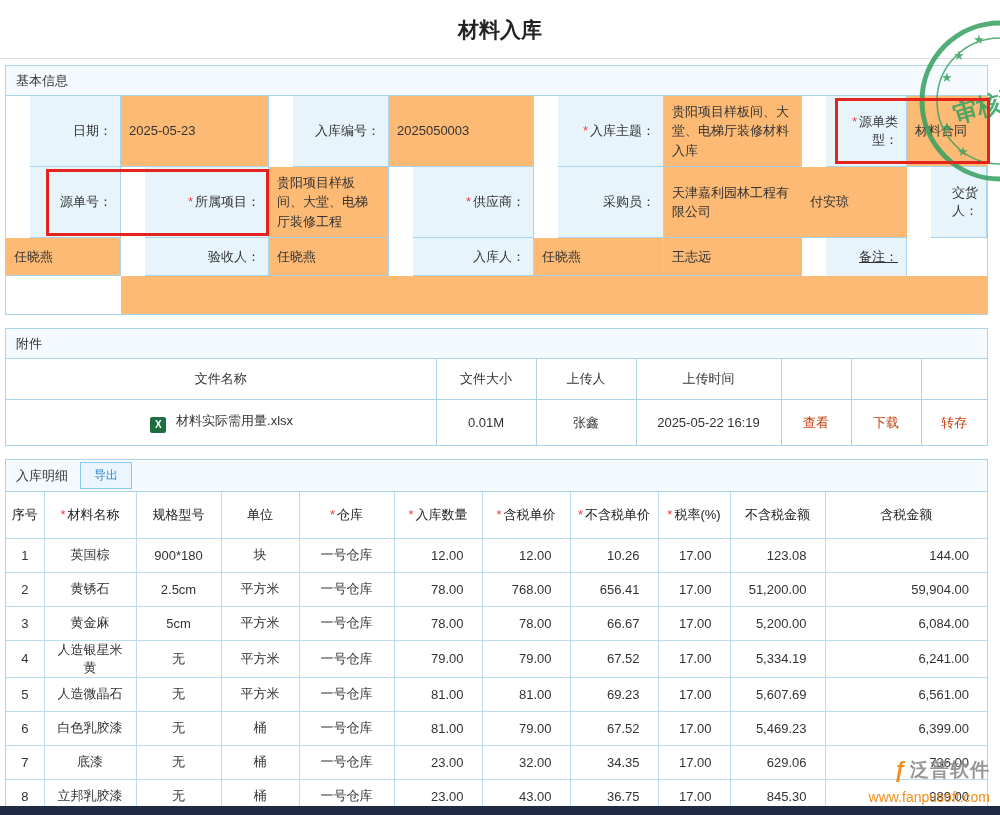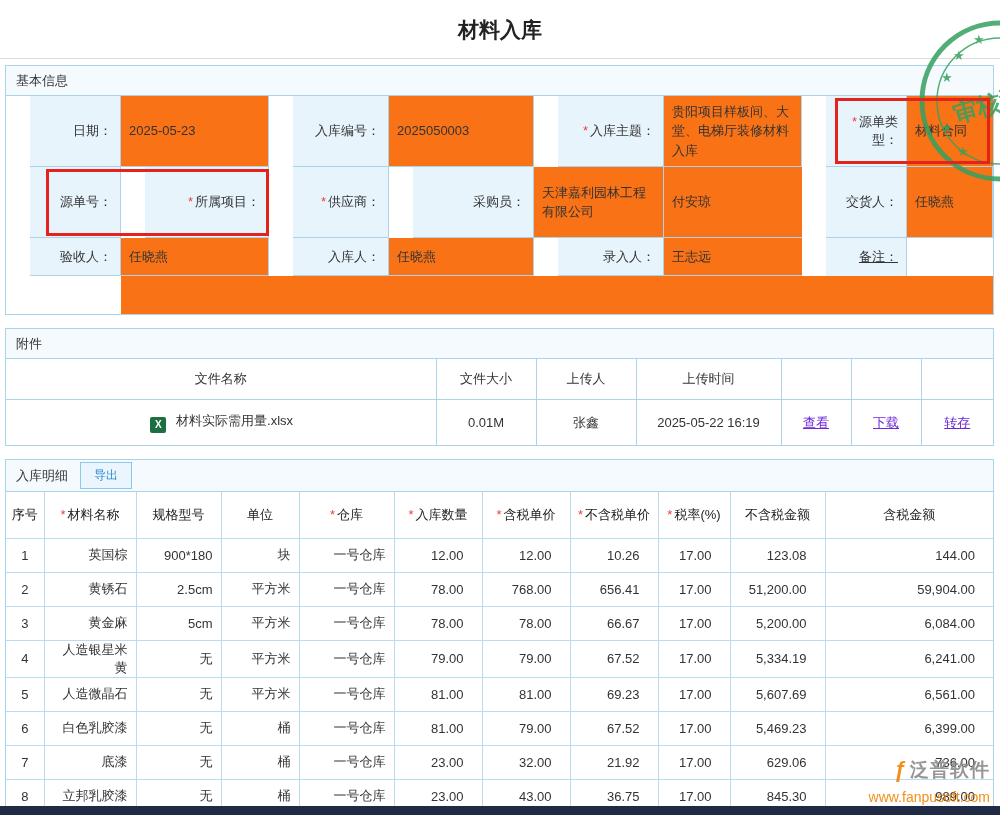--- a/index.html
+++ b/index.html
@@ -3,58 +3,58 @@
 <meta charset="utf-8">
 <style>
   * { box-sizing: border-box; margin: 0; padding: 0; }
   html,body { background:#fff; }
   body { font-family: "Liberation Sans", "DejaVu Sans", sans-serif; }
   .page { position:relative; width:1000px; height:815px; overflow:hidden; background:#fff; font-size:13px; color:#333; }
 
   .title { text-align:center; font-size:21px; font-weight:bold; color:#222; padding:16px 0 14px; }
   .top-rule { border-top:1px solid #d9dee4; }
 
-  .content { padding:6px 6px 0 5px; }
+  .content { padding:6px 12px 0 5px; }
   .section { border:1px solid #abd3ea; margin-bottom:13px; background:#fff; }
   .sec-hd { height:30px; display:flex; align-items:center; padding:0 10px; background:#f4fafe; border-bottom:1px solid #abd3ea; color:#333; }
 
   
   .binfo { position:relative; display:grid; grid-template-columns:115px 148px 120px 145px 130px 138px 105px 1fr; }
   .cell { border-right:1px solid #abd3ea; border-bottom:1px solid #abd3ea; display:flex; align-items:center; min-height:36px; }
   .cell.h72 { min-height:71px; }
   .cell.h42 { min-height:38px;text-decoration:underline; }
   .cell.nr { border-right:none; }
   .cell.nb { border-bottom:none; }
   .lbl { background:#e8f4fc; justify-content:flex-end; text-align:right; padding:4px 8px 4px 4px;margin-left:24px; }
-  .val { background:#f97316; padding:4px 8px; line-height:1.5; }
+  .val { background:#fdba74; padding:4px 8px; line-height:1.5; }
   .span7 { grid-column: 2 / 9; }
   .star { color:#f23c3c; margin-right:2px; }
 
   .hl { position:absolute; border:3px solid #e4241c; pointer-events:none; z-index:5; }
   .hl-type { left:829px; top:2px; width:155px; height:66px; }
   .hl-no { left:40px; top:73px; width:223px; height:67px; }
 
   
   table { border-collapse:collapse; table-layout:fixed; width:100%; }
   .att th { font-weight:normal; color:#333; text-align:center; padding:11px 8px; border-right:1px solid #abd3ea; border-bottom:1px solid #abd3ea; }
   .att td { text-align:center; padding:12px 8px; border-right:1px solid #abd3ea; }
   .att th:last-child, .att td:last-child { border-right:none; }
   .att th.name, .att td.name { text-align:center; }
   .att td.name { padding-left:10px; }
   .xls { display:inline-block; width:16px; height:16px; background:#1d6f42; border-radius:2px; color:#fff; font-size:10px; font-weight:bold; line-height:16px; text-align:center; vertical-align:-3px; margin-right:6px; }
   .xls::before { content:"X"; }
-  a.link { color:#6d28d9; text-decoration:underline; cursor:pointer; }
+  a.link { color:#c2410c; cursor:pointer; }
 
   
   .det-hd { display:flex; align-items:center; gap:12px; height:32px; background:#f4fafe; border-bottom:1px solid #abd3ea; padding:0 10px; }
   .export-btn { font-family:inherit; font-size:12px; background:#eaf5fd; border:1px solid #8ec7ec; color:#2a8bd0; border-radius:0; padding:4px 13px; cursor:pointer; }
   .det th { height:46px; font-weight:normal; color:#222; text-align:center; padding:4px 5px; border-right:1px solid #b9dcf0; border-bottom:1px solid #b9dcf0; line-height:1.35; }
   .det td { height:34px; padding:0 8px; border-right:1px solid #b9dcf0; border-bottom:1px solid #b9dcf0; color:#333; }
   .det th:last-child, .det td:last-child { border-right:none; }
-  .det td.left { text-align:right; }
+  .det td.left { text-align:center; }
   .det td.center { text-align:center; }
   .det td.right { text-align:right; padding-right:18px;margin-top:18px; }
 
   
   .bottom-bar { position:absolute; left:0; right:0; bottom:0; height:9px; background:#1f2a44; z-index:7; }
   .stamp { position:absolute; top:16px; right:-85px; width:170px; height:170px; z-index:4; opacity:0.85; pointer-events:none; }
   .brand { position:absolute; right:10px; top:757px; text-align:right; z-index:6; opacity:0.9; pointer-events:none; }
   .brand-top { display:flex; align-items:center; justify-content:flex-end; gap:4px; }
   .brand-mark { color:#f08300; font-style:italic; font-weight:bold; font-size:22px; line-height:1; }
   .brand-name { color:#8b8b8b; font-weight:bold; font-size:19px; letter-spacing:1px; }
@@ -111,20 +111,23 @@
         <div class="cell val h72 nr">
             <span>材料合同</span>
           </div>
 
         <div class="cell lbl h72">
             <span>源单号：</span>
           </div>
         <div class="cell lbl h72">
             <span><span class="star">*</span><span>所属项目：</span></span>
           </div>
+        <div class="cell val h72">
+            <span>贵阳项目样板间、大堂、电梯厅装修工程</span>
+          </div>
         <div class="cell lbl h72">
             <span><span class="star">*</span><span>供应商：</span></span>
           </div>
         <div class="cell lbl h72">
             <span>采购员：</span>
           </div>
         <div class="cell val h72">
             <span>天津嘉利园林工程有限公司</span>
           </div>
         <div class="cell val h72 nr">
@@ -141,23 +144,20 @@
             <span>验收人：</span>
           </div>
         <div class="cell val">
             <span>任晓燕</span>
           </div>
         <div class="cell lbl">
             <span>入库人：</span>
           </div>
         <div class="cell val">
             <span>任晓燕</span>
-          </div>
-        <div class="cell lbl">
-            <span>录入人：</span>
           </div>
         <div class="cell val nr">
             <span>王志远</span>
           </div>
 
         <div class="cell lbl h42 nb">
             <span>备注：</span>
           </div>
         <div class="cell val h42 nb nr span7">
             <span></span>
@@ -324,21 +324,21 @@
               <td class="right">6,399.00</td>
             </tr>
             <tr>
               <td class="center">7</td>
               <td class="left">底漆</td>
               <td class="left">无</td>
               <td class="left">桶</td>
               <td class="left">一号仓库</td>
               <td class="right">23.00</td>
               <td class="right">32.00</td>
-              <td class="right">21.92</td>
+              <td class="right">34.35</td>
               <td class="right">17.00</td>
               <td class="right">629.06</td>
               <td class="right">736.00</td>
             </tr>
             <tr>
               <td class="center">8</td>
               <td class="left">立邦乳胶漆</td>
               <td class="left">无</td>
               <td class="left">桶</td>
               <td class="left">一号仓库</td>

